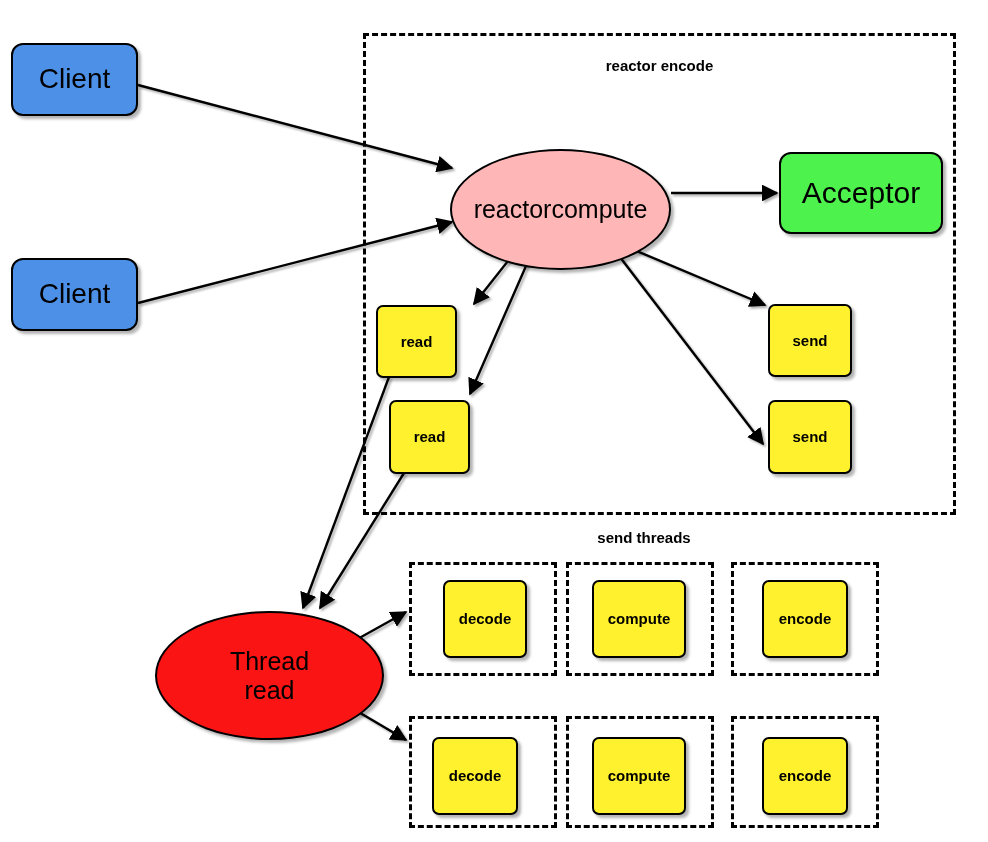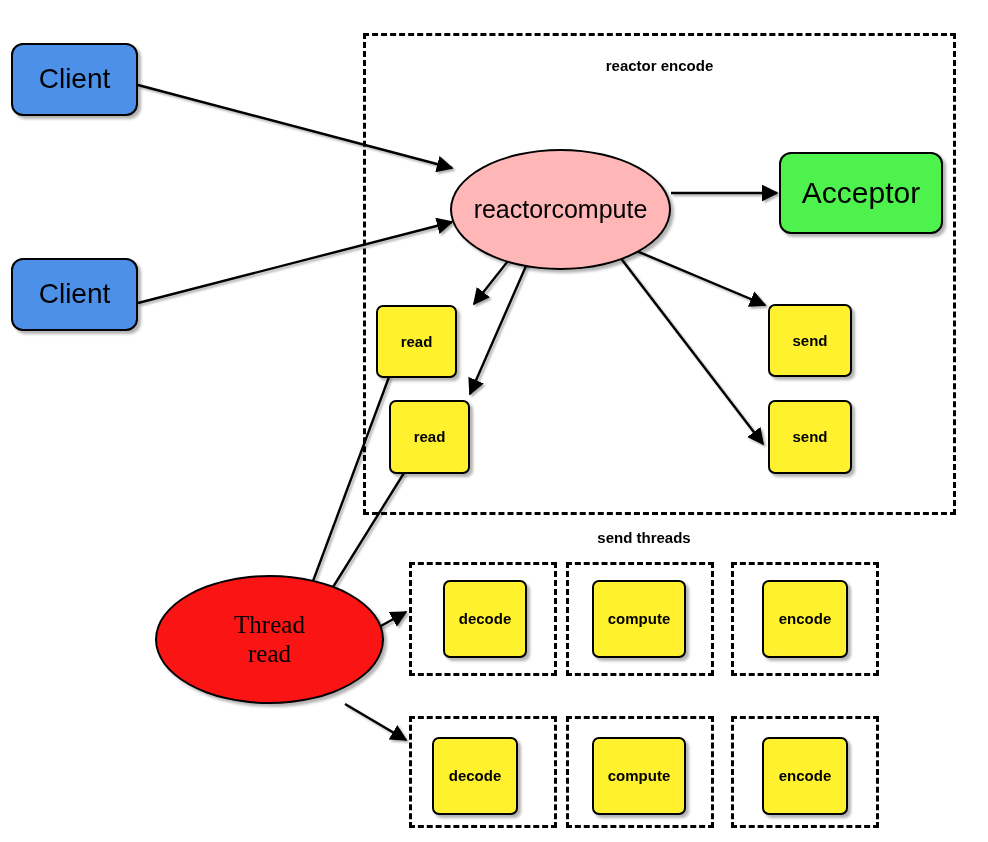--- a/index.html
+++ b/index.html
@@ -177,21 +177,21 @@
   </div>
 
   <div class="node small-box yellow" style="left:768px; top:304px; width:84px; height:73px;">
     <span>send</span>
   </div>
 
   <div class="node small-box yellow" style="left:768px; top:400px; width:84px; height:74px;">
     <span>send</span>
   </div>
 
-  <div class="node ellipse thread-pool" style="left:155px; top:575px; width:229px; height:129px; flex-direction:column;font-family:Liberation Serif, serif;">
+  <div class="node ellipse thread-pool" style="left:155px; top:611px; width:229px; height:129px; flex-direction:column;">
     <span>Thread</span>
     <span>read</span>
   </div>
 
   <div class="node small-box yellow" style="left:443px; top:580px; width:84px; height:78px;">
     <span>decode</span>
   </div>
   <div class="node small-box yellow" style="left:592px; top:580px; width:94px; height:78px;">
     <span>compute</span>
   </div>

